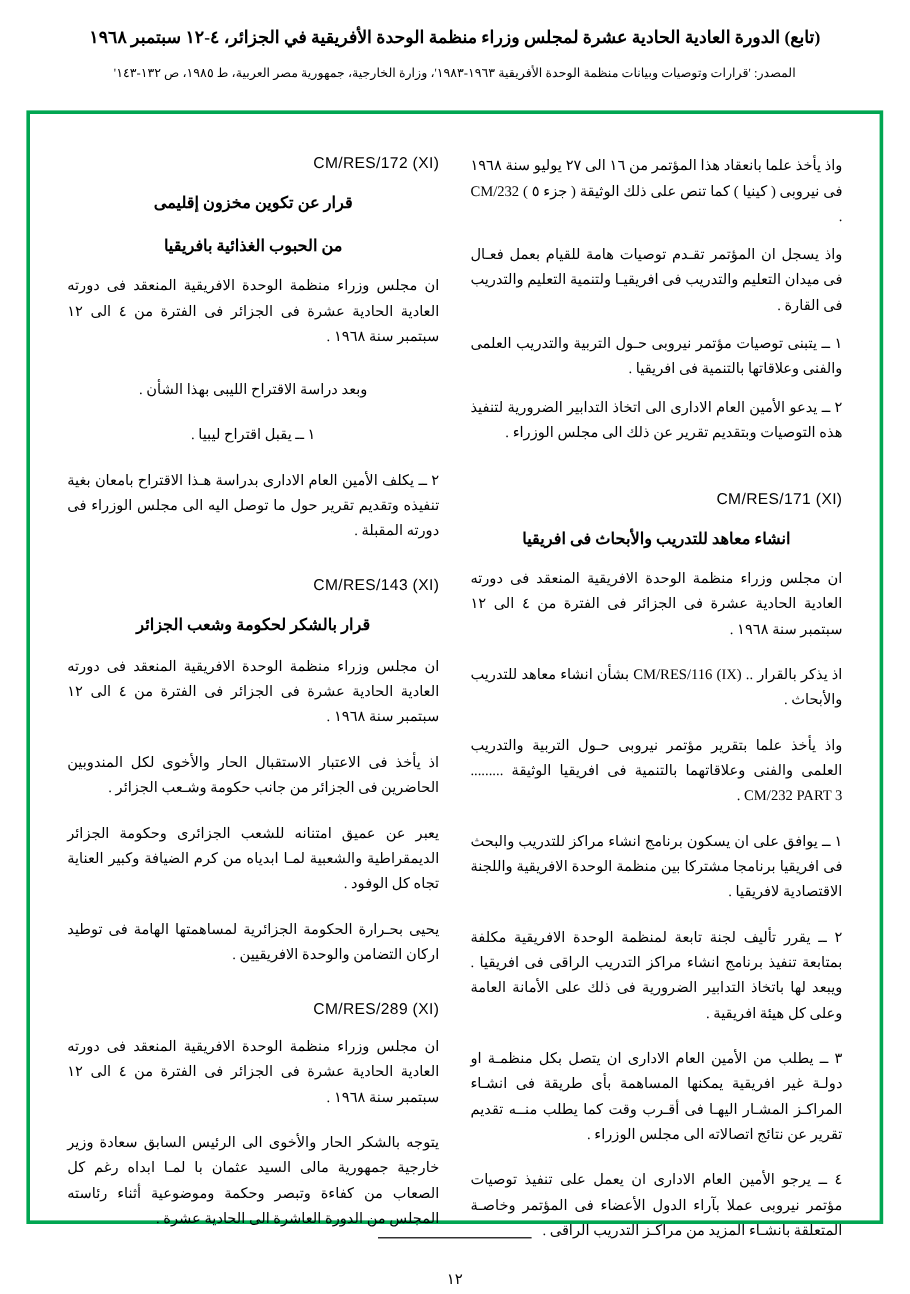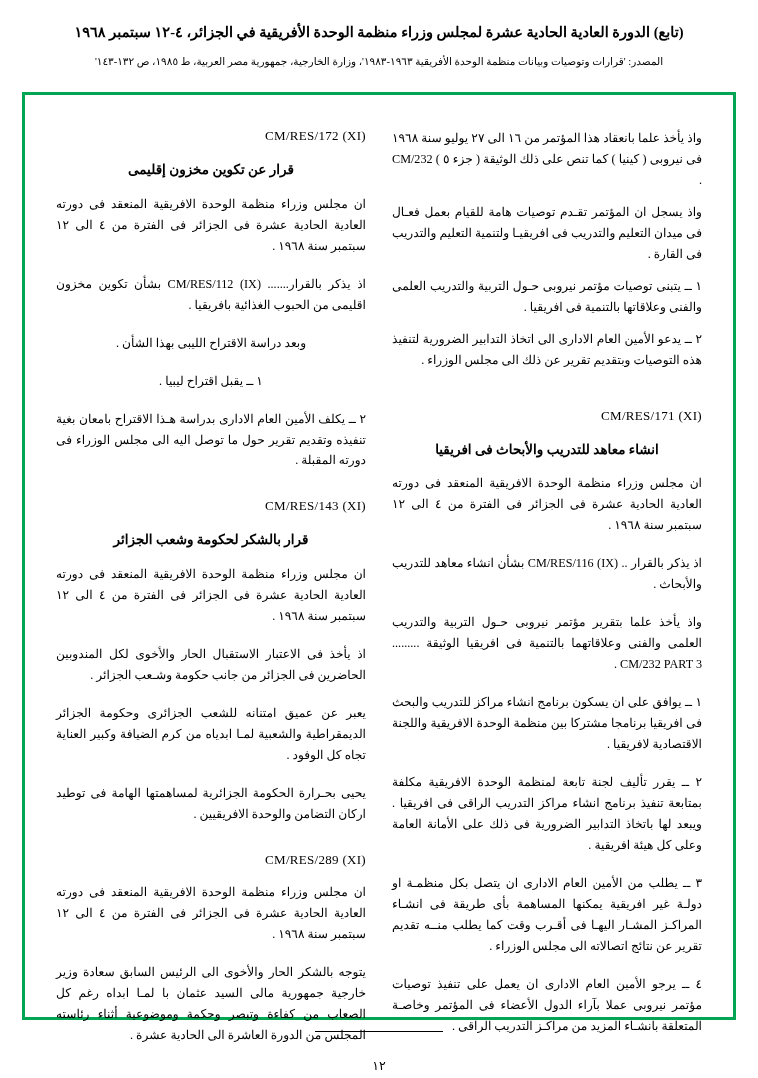--- a/index.html
+++ b/index.html
@@ -59,21 +59,21 @@
     gap: 26px;
     box-sizing: border-box;
     padding: 24px 22px 10px 22px;
   }
   .col {
     flex: 1 1 0;
     min-width: 0;
     direction: rtl;
   }
   .res-code {
-    font-family: Liberation Serif, serif;
+    font-family: Liberation Sans, sans-serif;
     direction: ltr;
     text-align: right;
     unicode-bidi: isolate;
     font-size: 13px;
     margin: 0 0 14px 0;
     letter-spacing: 0.3px;
   }
   .res-title {
     text-align: center;
     font-size: 13.5px;
@@ -151,24 +151,24 @@
       <div class="para">٣ ــ يطلب من الأمين العام الادارى ان يتصل بكل منظمـة او دولـة غير افريقية يمكنها المساهمة بأى طريقة فى انشـاء المراكـز المشـار اليهـا فى أقـرب وقت كما يطلب منــه تقديم تقرير عن نتائج اتصالاته الى مجلس الوزراء .</div>
       <div class="spacer-sm"></div>
       <div class="para">٤ ــ يرجو الأمين العام الادارى ان يعمل على تنفيذ توصيات مؤتمر نيروبى عملا بآراء الدول الأعضاء فى المؤتمر وخاصـة المتعلقة بانشـاء المزيد من مراكـز التدريب الراقى .</div>
 
     </div>
 
     <div class="col">
 
       <div class="res-code">CM/RES/172 (XI)</div>
       <div class="res-title">قرار عن تكوين مخزون إقليمى</div>
-
-      <div class="para">ان مجلس وزراء منظمة الوحدة الافريقية المنعقد فى دورته العادية الحادية عشرة فى الجزائر فى الفترة من ٤ الى ١٢ سبتمبر سنة ١٩٦٨ .</div>
-      <div class="spacer-sm"></div>
-      <div class="para">اذ يذكر بالقرار....... CM/RES/112 (IX) بشأن تكوين مخزون اقليمى من الحبوب الغذائية بافريقيا .</div>
+      <div class="res-title">من الحبوب الغذائية بافريقيا</div>
+
+      <div class="para">ان مجلس وزراء منظمة الوحدة الافريقية المنعقد فى دورته العادية الحادية عشرة فى الجزائر فى الفترة من ٤ الى ١٢ سبتمبر سنة ١٩٦٨ .</div>
+      <div class="spacer-sm"></div>
       <div class="spacer-sm"></div>
       <div class="para center-last">وبعد دراسة الاقتراح الليبى بهذا الشأن .</div>
       <div class="spacer-sm"></div>
       <div class="para center-last">١ ــ يقبل اقتراح ليبيا .</div>
       <div class="spacer-sm"></div>
       <div class="para">٢ ــ يكلف الأمين العام الادارى بدراسة هـذا الاقتراح بامعان بغية تنفيذه وتقديم تقرير حول ما توصل اليه الى مجلس الوزراء فى دورته المقبلة .</div>
 
       <div class="spacer-md"></div>
 
       <div class="res-code">CM/RES/143 (XI)</div>

